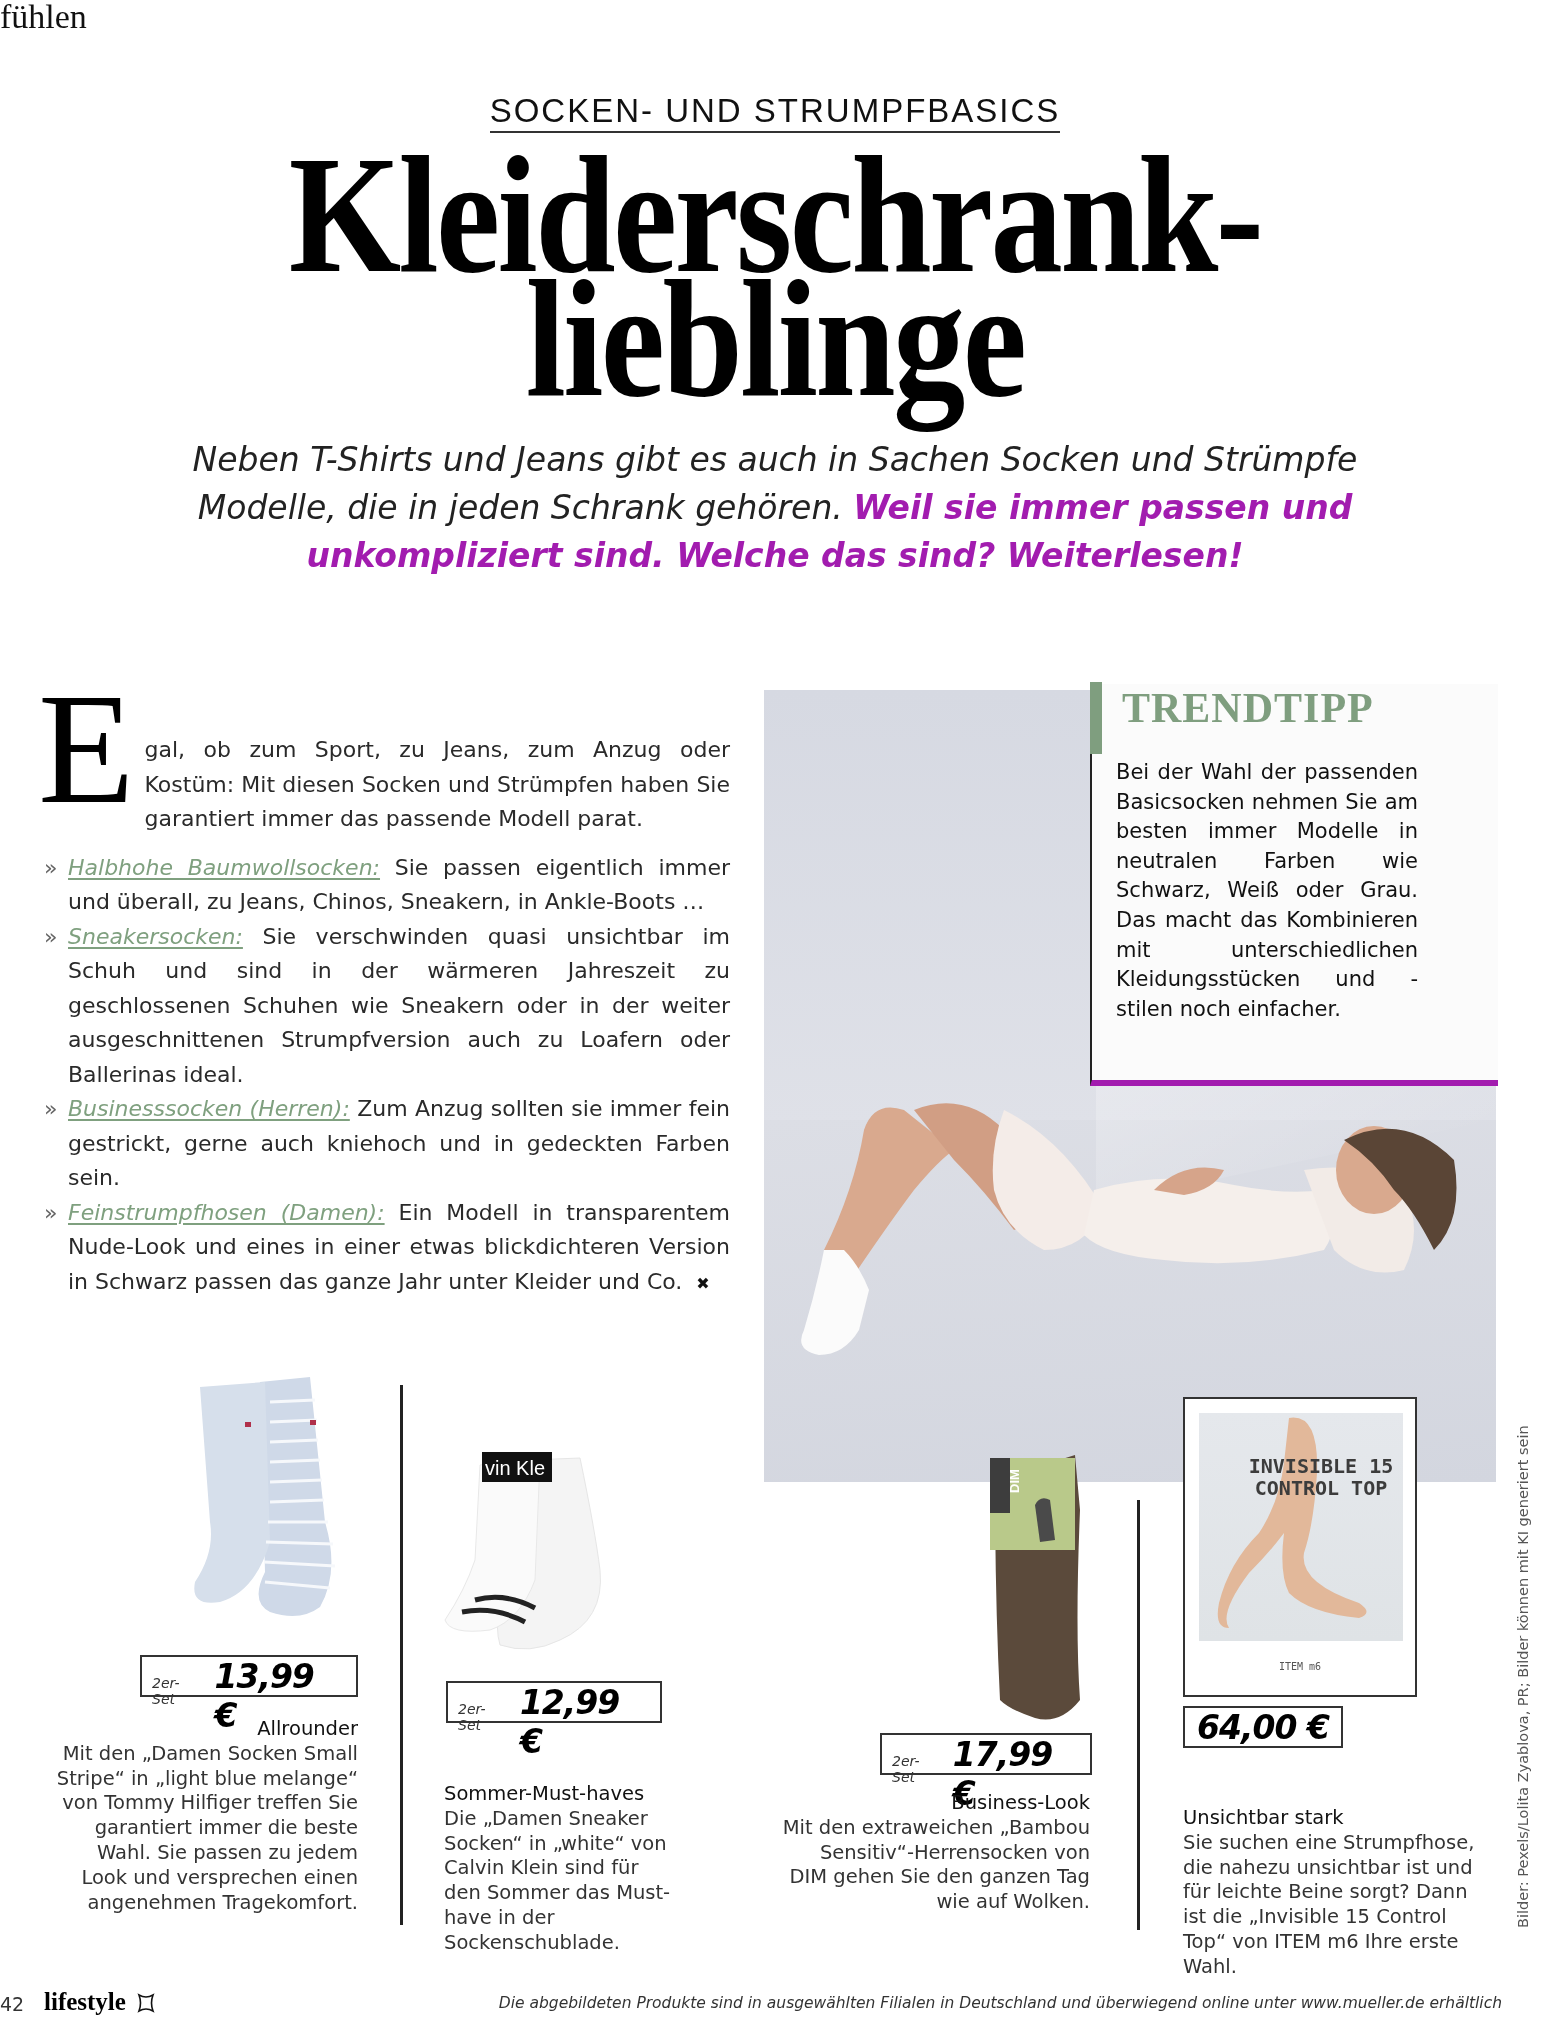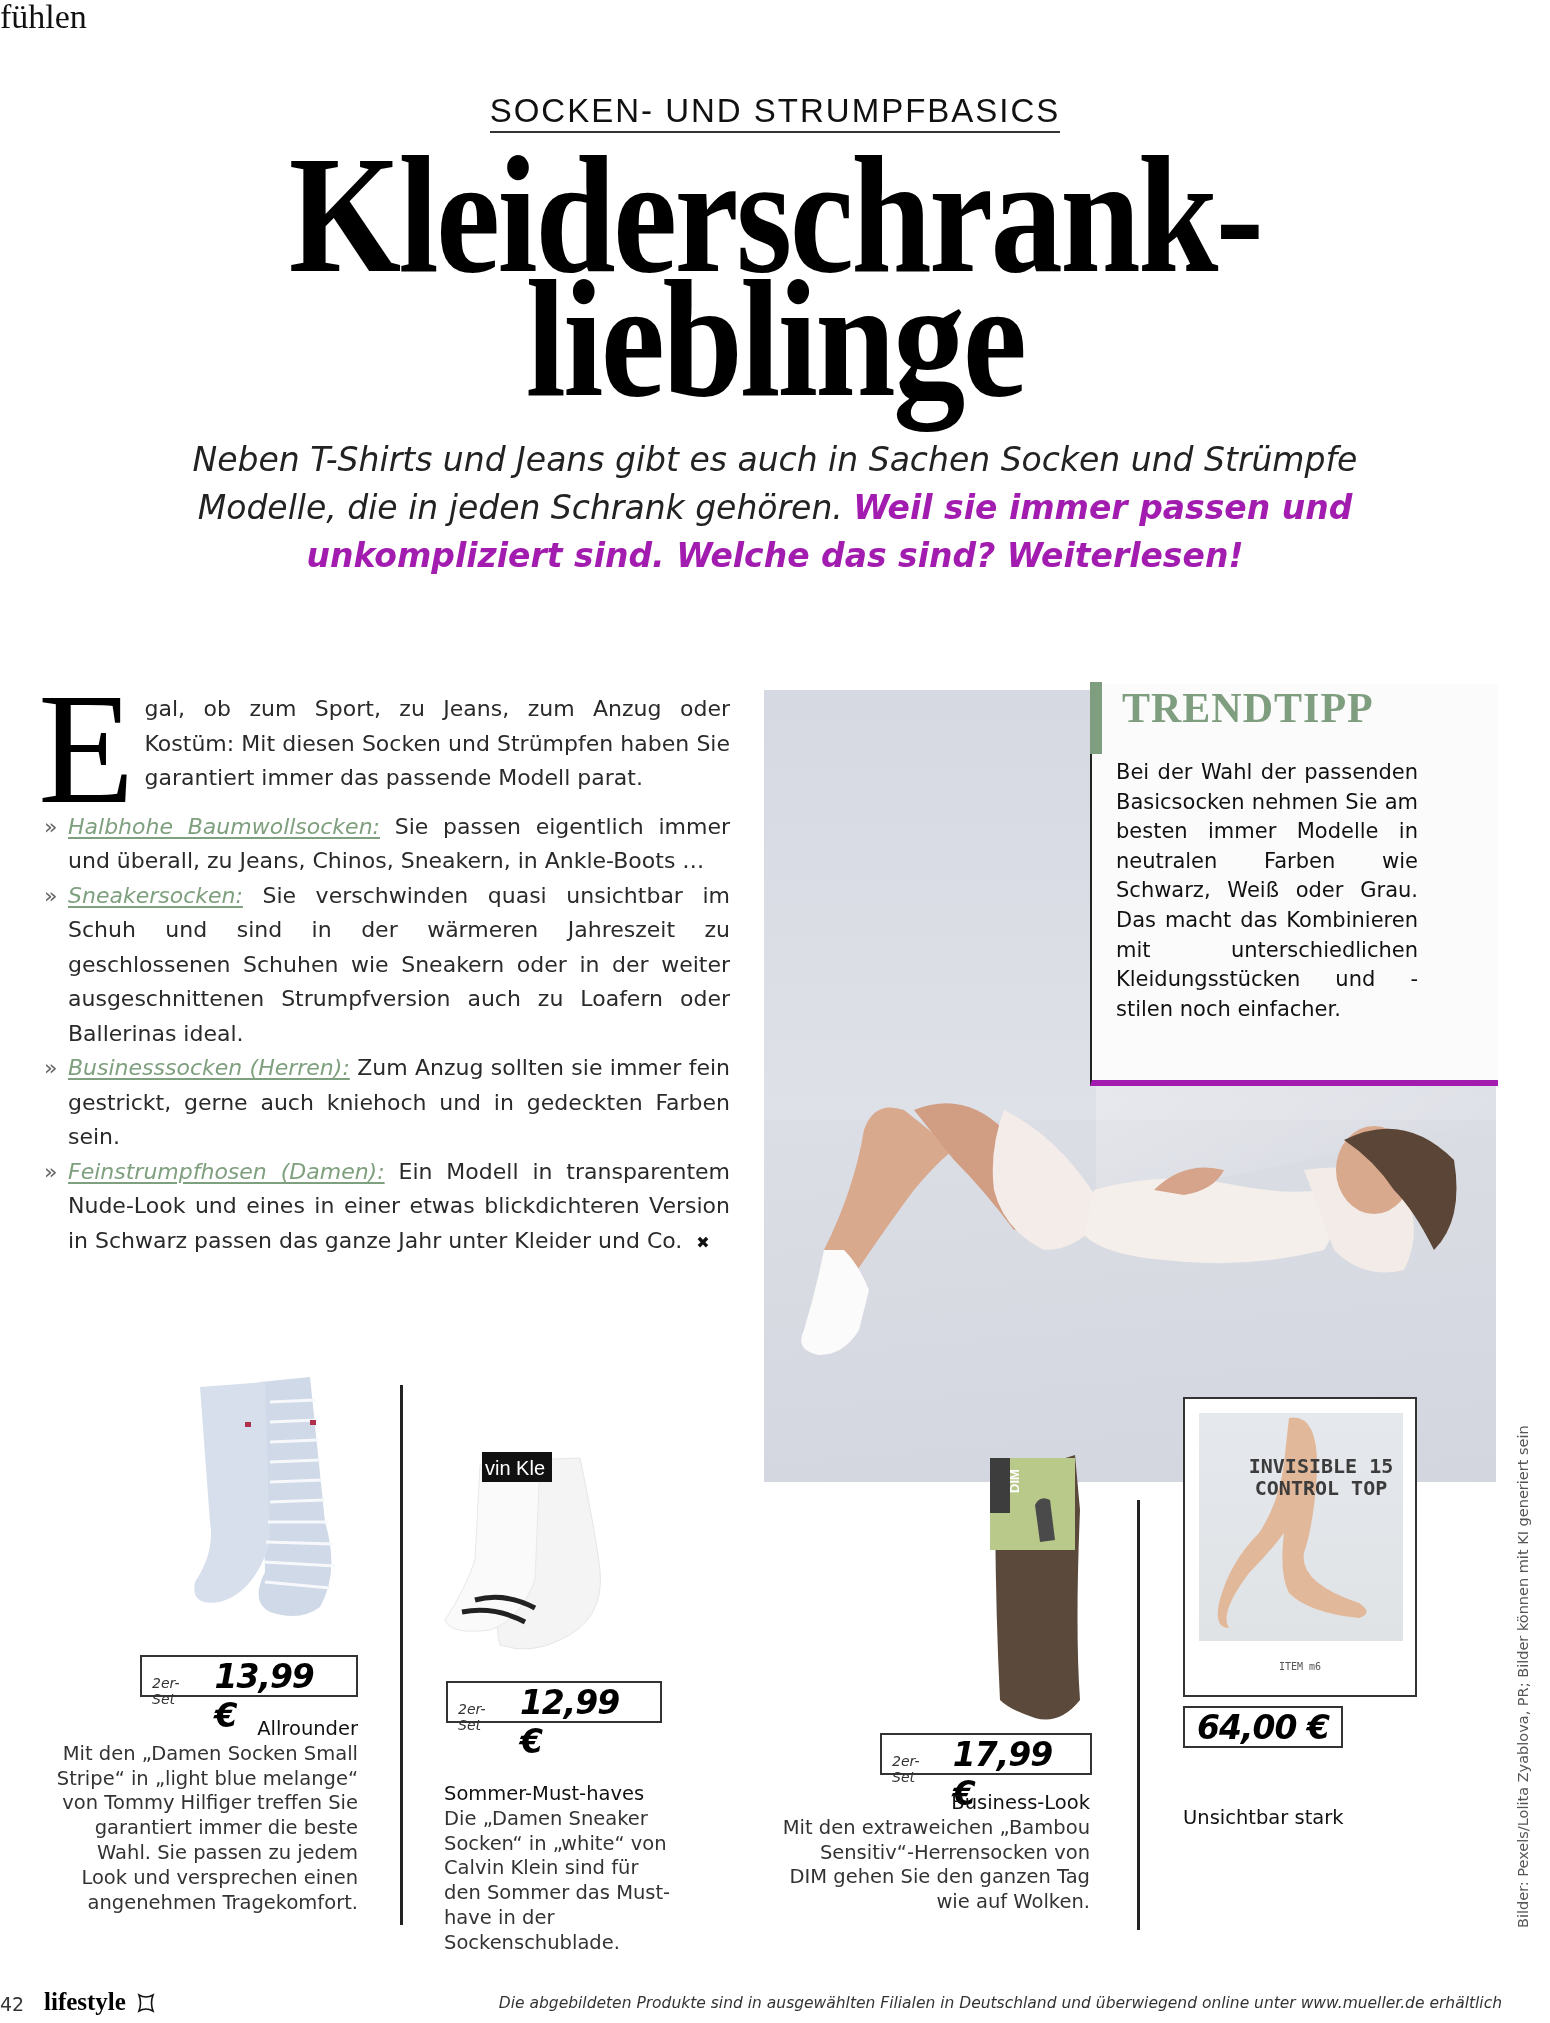--- a/index.html
+++ b/index.html
@@ -13,21 +13,21 @@
 
   .headline { position: absolute; top: 148px; left: 0; width: 1550px; text-align: center; font-family: "Liberation Serif", serif; font-weight: bold; color: #000; line-height: 132px; }
   .headline .l1 { display: block; font-size: 168px; letter-spacing: -3px; transform: scaleX(0.86); }
   .headline .l2 { display: block; font-size: 168px; letter-spacing: -3px; transform: scaleX(0.86); margin-top: -8px; }
 
   .intro { position: absolute; top: 436px; left: 150px; width: 1250px; text-align: center; font-family: "DejaVu Sans", sans-serif; font-style: italic; font-size: 33px; line-height: 48px; color: #222; font-weight: 300; }
   .intro b { font-weight: bold; color: #a21caf; text-align: center; }
 
   .body-col { position: absolute; left: 40px; top: 690px; width: 690px; font-family: "DejaVu Sans", sans-serif; font-size: 22px; line-height: 34.5px; color: #2a2a2a; }
   .dropcap { float: left; font-family: "Liberation Serif", serif; font-size: 158px; line-height: 118px; margin: 0 10px 0 -2px; color: #000; height: 118px; }
-  .intro-para { text-align: justify; margin-bottom: 14px; padding-top: 2px; }
+  .intro-para { text-align: justify; margin-bottom: 14px; padding-top: 2px; margin-top: 41px; }
   .bullets { list-style: none; clear: both; }
   .bullets li { position: relative; padding-left: 28px; text-align: justify; }
   .bullets .chev { position: absolute; left: 4px; top: 0; color: #666; }
   .bullets .term { color: #7fa07f; font-style: italic; text-decoration: underline; text-underline-offset: 3px; }
   .end-mark { display: inline-block; font-size: 16px; margin-left: 14px; color: #111; }
 
   .photo { position: absolute; left: 764px; top: 690px; width: 732px; height: 792px; background: linear-gradient(180deg, #d6d9e2 0%, #dfe1e8 55%, #d9dbe3 100%); overflow: hidden; }
   .photo .floor { position: absolute; left: 0; right: 0; top: 430px; bottom: 0; background: linear-gradient(175deg, #dcdee5 0%, #d3d6df 100%); }
   .photo .wall-edge { position: absolute; right: -20px; top: 250px; width: 420px; height: 220px; background: linear-gradient(160deg, rgba(255,255,255,0.35), rgba(255,255,255,0)); transform: skewY(-12deg); }
   .figure { position: absolute; left: 0; top: 0; width: 732px; height: 792px; }
@@ -188,20 +188,21 @@
         <div>CONTROL TOP</div>
       </div>
     </div>
     <div style="position:absolute; left:0; top:262px; width:230px; text-align:center; font-family:'DejaVu Sans Mono', monospace; font-size:10px; color:#555;">ITEM m6</div>
   </div>
   <div class="price-box" style="left:1183px; top:1706px; width:160px; height:42px; justify-content:center;">
     <span class="price">64,00 €</span>
   </div>
   <div class="prod-text left" style="left:1183px; top:1766px; width:302px;">
     <span class="ptitle">Unsichtbar stark</span>
+    <span>Sie suchen eine Strumpfhose, die nahezu unsichtbar ist und für leichte Beine sorgt? Dann ist die „Invisible 15 Control Top“ von ITEM m6 Ihre erste Wahl.</span>
   </div>
 </div>
 
 <div class="credit">Bilder: Pexels/Lolita Zyablova, PR; Bilder können mit KI generiert sein</div>
 
 <div class="footer-page">42</div>
 <div class="footer-brand">lifestyle</div>
 <svg class="footer-icon" viewBox="0 0 20 20">
   <path d="M3 2 Q10 6 17 2 Q14 10 17 18 Q10 14 3 18 Q6 10 3 2 Z" fill="none" stroke="#111" stroke-width="1.6"></path>
 </svg>

